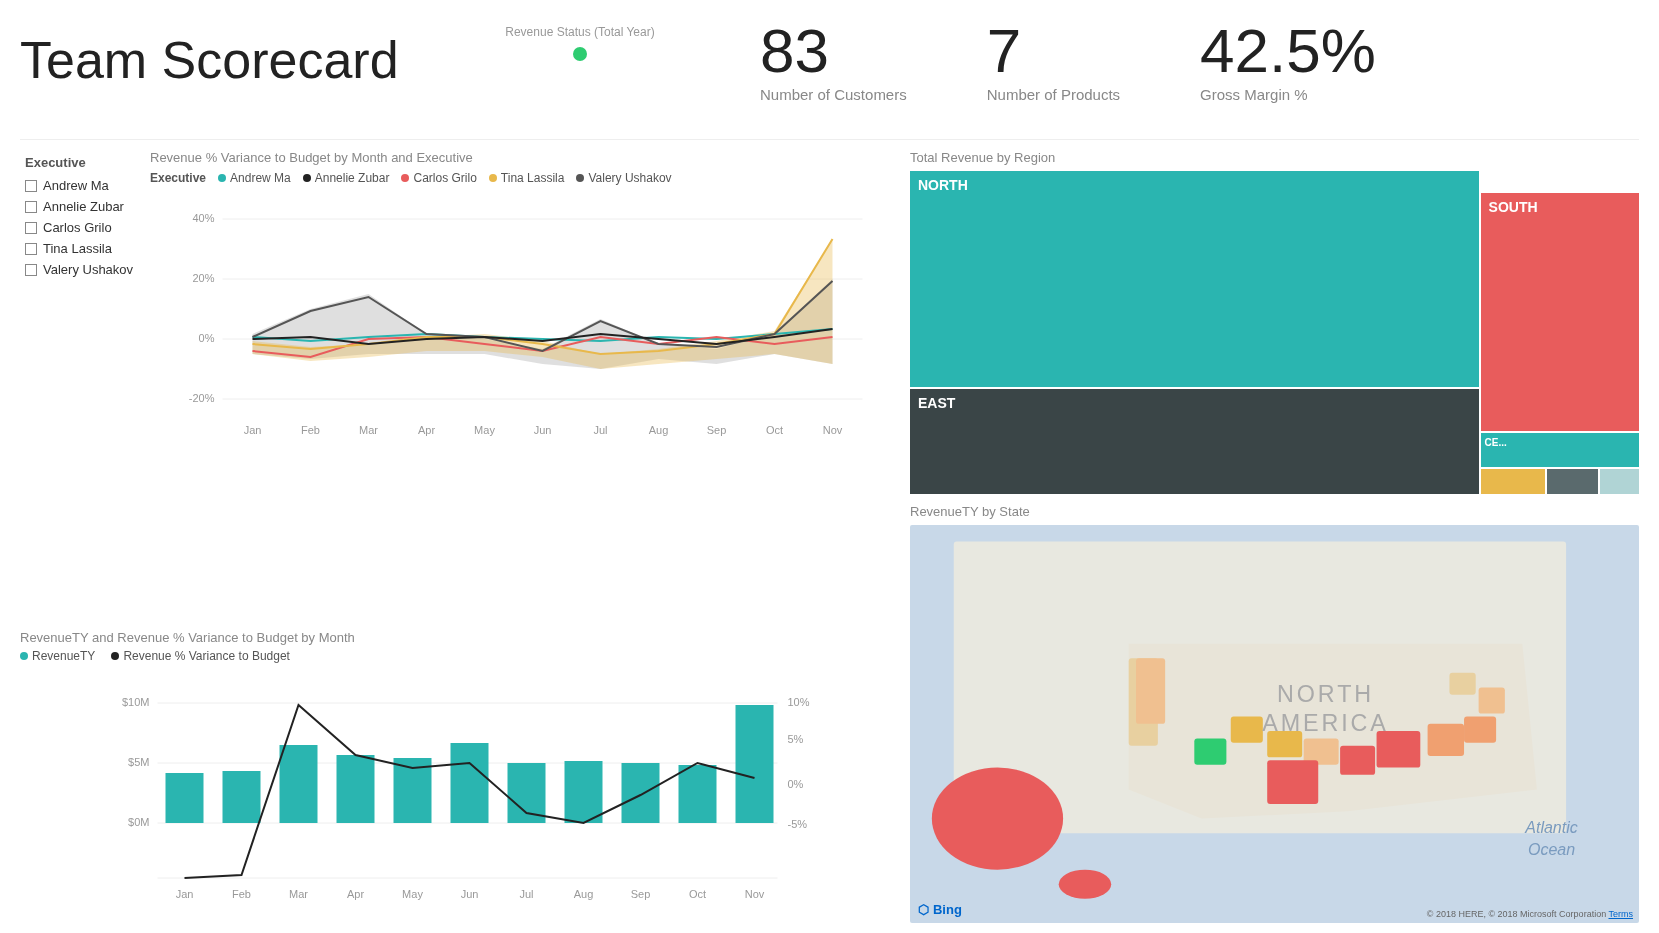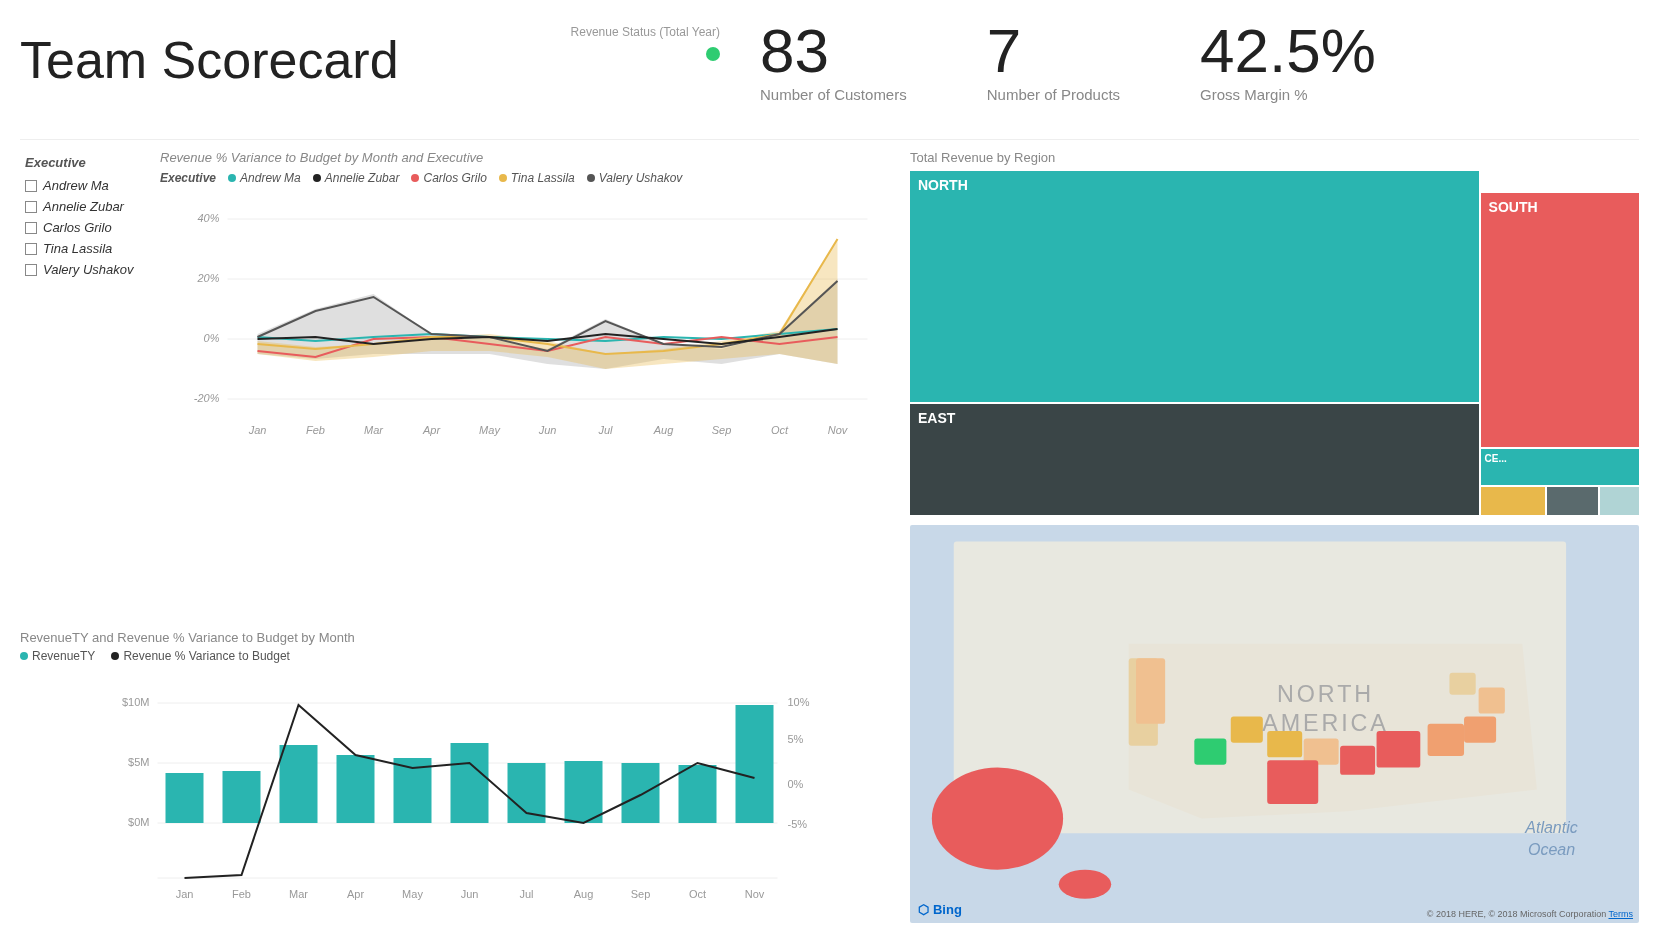--- a/index.html
+++ b/index.html
@@ -4,36 +4,36 @@
   <style>
     * { box-sizing: border-box; margin: 0; padding: 0; }
     body { font-family: 'Segoe UI', Arial, sans-serif; background: #fff; color: #333; width: 1659px; height: 933px; overflow: hidden; }
 
     .dashboard { display: flex; flex-direction: column; height: 100%; padding: 10px 20px; }
 
     
     .header { display: flex; align-items: flex-start; padding: 10px 0 18px 0; border-bottom: 1px solid #eee; min-height: 130px; }
     .title-area { flex: 0 0 420px; }
     .title-area h1 { font-size: 52px; font-weight: 300; color: #222; margin-top: 10px; }
-    .status-area { flex: 0 0 280px; text-align: right; padding-top: 5px; }
+    .status-area { flex: 0 0 280px; text-align: center; padding-top: 5px; }
     .status-label { font-size: 12px; color: #999; margin-bottom: 8px; }
     .status-dot { width: 14px; height: 14px; border-radius: 50%; background: #2ecc71; display: inline-block; }
     .kpi-area { display: flex; flex: 1; justify-content: flex-start; align-items: center; gap: 80px; padding-left: 40px; }
     .kpi { text-align: left; }
     .kpi-value { font-size: 62px; font-weight: 300; color: #222; line-height: 1; }
     .kpi-label { font-size: 15px; color: #888; margin-top: 4px; }
 
     
     .content { display: flex; flex: 1; gap: 15px; padding-top: 10px; }
 
     
     .left-col { display: flex; flex-direction: column; flex: 0 0 875px; gap: 10px; }
 
     
-    .chart-row { display: flex; gap: 10px; flex: 1; font-style: italic; }
+    .chart-row { display: flex; flex: 1; }
 
     .filter-panel { flex: 0 0 130px; padding: 5px; }
     .filter-title { font-size: 13px; font-weight: 600; color: #555; margin-bottom: 8px; }
     .filter-item { display: flex; align-items: center; gap: 6px; margin-bottom: 6px; font-size: 13px; color: #333; }
     .filter-checkbox { width: 12px; height: 12px; border: 1px solid #888; background: #fff; flex-shrink: 0; }
 
     .chart-panel { flex: 1; display: flex; flex-direction: column; }
     .chart-title { font-size: 13px; color: #888; margin-bottom: 6px; }
     .legend { display: flex; align-items: center; gap: 12px; font-size: 12px; color: #555; margin-bottom: 4px; flex-wrap: wrap; }
     .legend-item { display: flex; align-items: center; gap: 4px; }
@@ -273,20 +273,21 @@
                 <div style="flex:1;background:#e8b84b;"></div>
                 <div style="flex:0.8;background:#5a6a6d;"></div>
                 <div style="flex:0.6;background:#b0d4d5;"></div>
               </div>
             </div>
           </div>
         </div>
       </div>
 
       <div class="right-panel">
+        <div class="right-title">RevenueTY by State</div>
         <div class="map-area">
           
           <svg viewBox="0 0 500 270" width="100%" height="100%">
 
             <rect x="0" y="0" width="500" height="270" fill="#c8d8e8"></rect>
 
             <rect x="30" y="10" width="420" height="200" fill="#e8e8e0" rx="2"></rect>
 
             <ellipse cx="60" cy="200" rx="45" ry="35" fill="#e85c5c"></ellipse>
 

